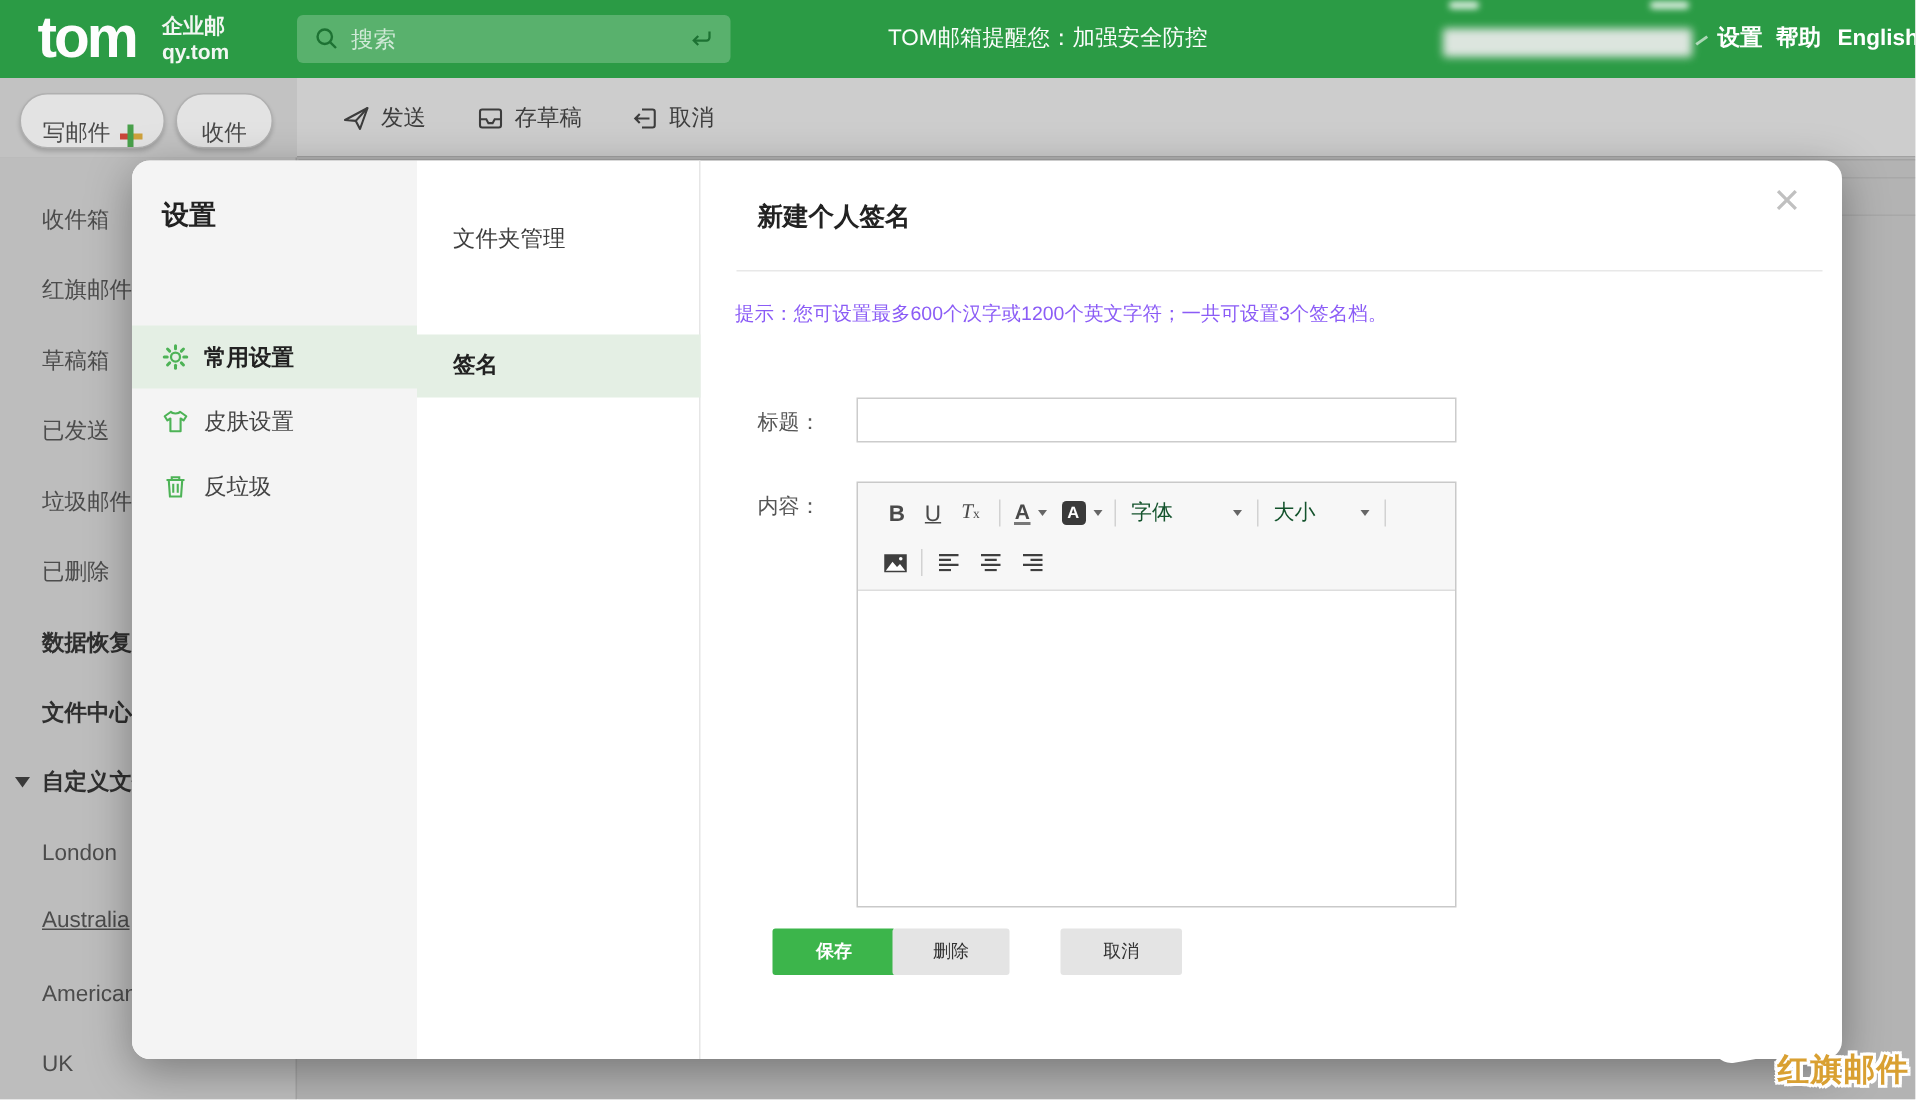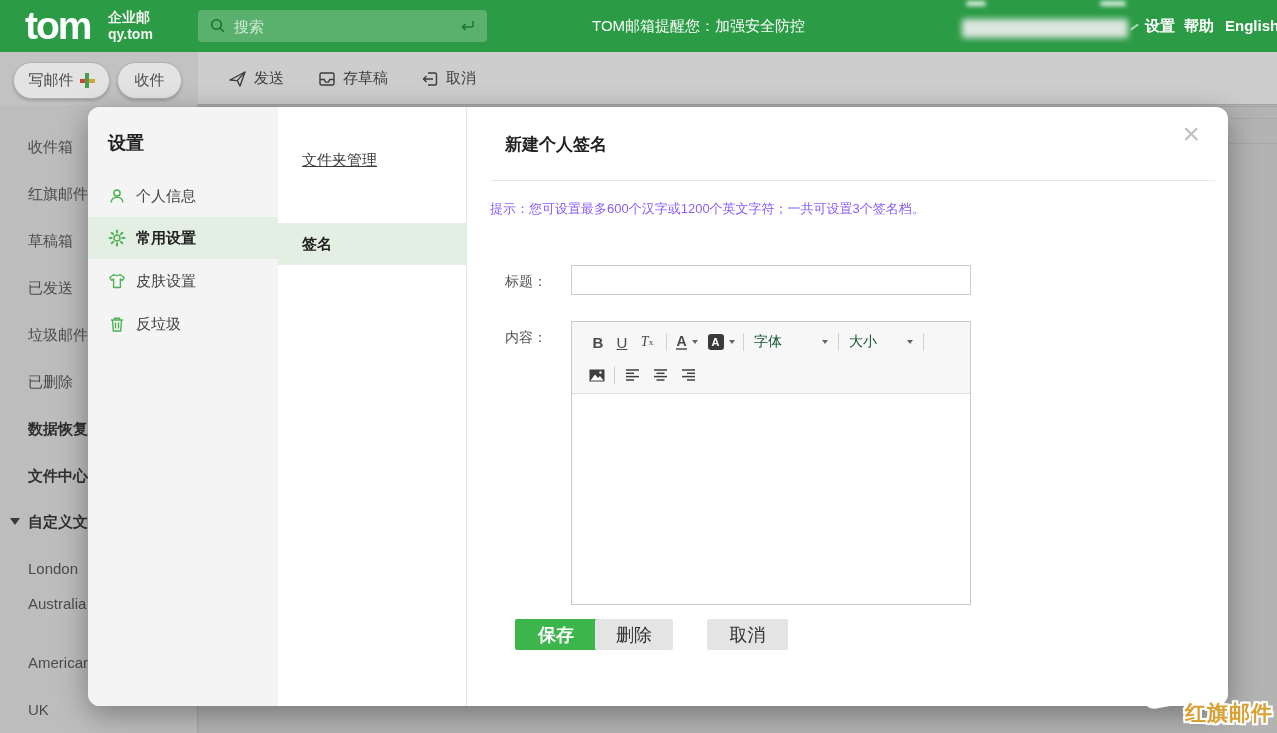--- a/index.html
+++ b/index.html
@@ -17,21 +17,21 @@
   .search-input::placeholder { color:#cfe9d6; opacity:1; }
   .notice { position:absolute; left:592px; top:0; height:52px; line-height:52px; color:#fbfdfb; font-size:15px; }
   .censor { position:absolute; left:962px; top:19px; width:166px; height:19px; background:#ececec; opacity:.92; border-radius:2px; filter:blur(3px); }
   .censor-dot { position:absolute; background:#fff; opacity:.85; border-radius:3px; filter:blur(2px); }
   .censor-tail { position:absolute; left:1130px; top:26px; width:9px; height:2px; background:rgba(255,255,255,.6); transform:rotate(-35deg); }
   .top-link { position:absolute; top:0; height:52px; line-height:52px; color:#ffffff; font-size:15px; font-weight:700; cursor:pointer; }
 
   
   .toolbar { position:absolute; left:0; top:52px; width:1277px; height:53px; background:#cdcdcd; border-bottom:1px solid #a2a2a2; }
   .toolbar-left { position:absolute; left:0; top:0; width:198px; height:53px; background:#c2c2c2; }
-  .pill { position:absolute; top:10px; height:37px; background:#e3e3e3; border:1px solid #b0b0b0; border-radius:19px; color:#4a4a4a; font-size:15px; display:flex; align-items:center; justify-content:center; gap:6px; box-shadow:0 2px 3px rgba(0,0,0,0.18); cursor:pointer; }
+  .pill { position:absolute; top:10px; height:37px; background:#e3e3e3; border:1px solid #b0b0b0; border-radius:19px; color:#4a4a4a; font-size:15px; display:flex; align-items:flex-end; justify-content:center; gap:6px; box-shadow:0 2px 3px rgba(0,0,0,0.18); cursor:pointer; }
   .plus-ic { position:relative; width:15px; height:15px; }
   .plus-ic .pv { position:absolute; left:5.5px; top:0; width:4px; height:15px; background:#49a04b; }
   .plus-ic .phl { position:absolute; left:0; top:5.5px; width:7px; height:4px; background:#c9473a; }
   .plus-ic .phr { position:absolute; right:0; top:5.5px; width:7px; height:4px; background:#cfa23c; }
   .tool-act { position:absolute; top:0; height:53px; display:flex; align-items:center; gap:6px; color:#3d3d3d; font-size:15px; cursor:pointer; }
 
   
   .sidebar { position:absolute; left:0; top:105px; width:198px; height:628px; background:#bdbdbd; border-right:1px solid #a5a5a5; }
   .side-item { position:absolute; left:28px; height:18px; line-height:18px; color:#4c4c4c; font-size:15px; white-space:nowrap; cursor:pointer; }
   .side-item.bold { color:#2f2f2f; font-weight:700; }
@@ -65,21 +65,21 @@
   .b-btn { font-weight:800; font-size:15px; width:24px; }
   .u-btn { font-size:15px; text-decoration:underline; width:24px; }
   .tx-btn { font-size:14px; font-style:italic; width:26px; font-family:"Liberation Serif",serif; }
   .tx-btn sub { font-size:9px; font-style:normal; }
   .vsep { width:1px; height:18px; background:#d2d2d2; margin:0 6px; }
   .a-under { font-size:14px; font-weight:700; border-bottom:2px solid #787878; line-height:14px; }
   .a-boxed { width:16px; height:16px; background:#3a3a3a; border-radius:3px; color:#fff; font-size:11px; font-weight:700; display:flex; align-items:center; justify-content:center; }
   .caret { width:0; height:0; border-left:3.5px solid transparent; border-right:3.5px solid transparent; border-top:4.5px solid #666; margin-left:5px; }
   .dd { display:flex; align-items:center; justify-content:space-between; color:#14532d; font-size:14px; cursor:pointer; }
   .ed-body { position:absolute; left:0; top:72px; width:398px; height:210px; background:#fff; cursor:text; }
-  .btn { position:absolute; top:512px; height:31px; border:none; font-size:18px; cursor:pointer; font-family:inherit; border-radius:2px; }
+  .btn { position:absolute; top:512px; height:31px; border:none; font-size:12px; cursor:pointer; font-family:inherit; border-radius:2px; }
   .btn-save { left:48px; width:82px; background:#3cb54b; color:#fff; font-weight:700; }
   .btn-gray { background:#e4e4e4; color:#333; }
   .btn-del { left:128px; width:78px; }
   .btn-cancel2 { left:240px; width:81px; }
 
   
   .watermark { position:absolute; right:4px; bottom:6px; z-index:20; font-size:21px; font-weight:800; color:#d9a032; letter-spacing:1px;
     text-shadow:-2px -2px 0 #fff, 2px -2px 0 #fff, -2px 2px 0 #fff, 2px 2px 0 #fff, 0 -2px 0 #fff, 0 2px 0 #fff, -2px 0 0 #fff, 2px 0 0 #fff; }
   .wm-swoosh { position:absolute; right:92px; bottom:26px; width:42px; height:13px; background:#fff; border-radius:0 0 2px 12px; transform:rotate(-10deg); z-index:19; }
 </style>
@@ -165,36 +165,29 @@
     <div class="side-item" style="top:174px;">已发送</div>
     <div class="side-item" style="top:221px;">垃圾邮件</div>
     <div class="side-item" style="top:268px;">已删除</div>
     <div class="side-item bold" style="top:315px;">数据恢复</div>
     <div class="side-item bold" style="top:362px;">文件中心</div>
     <div class="side-item bold" style="top:408px;">
       <span class="tri"></span>
       <span>自定义文件夹</span>
     </div>
     <div class="side-item" style="top:455px;">London</div>
-    <div class="side-item" style="top:490px;">Australia</div>
+    <div class="side-item" style="top:500px;text-decoration:underline;">Australia</div>
     <div class="side-item" style="top:549px;">American</div>
     <div class="side-item" style="top:596px;">UK</div>
   </div>
 
   <div class="modal">
 
     <div class="panel1">
       <div class="panel1-title">设置</div>
-      <div class="nav-item" style="top:68px;">
-        <svg class="nav-ic" viewBox="0 0 18 18">
-          <circle cx="9" cy="6" r="3.1" fill="none" stroke="#4db356" stroke-width="1.5"></circle>
-          <path d="M3.2 15.5 c0-3.4 2.7-5.3 5.8-5.3 s5.8 1.9 5.8 5.3" fill="none" stroke="#4db356" stroke-width="1.5"></path>
-        </svg>
-        <span class="nav-label">个人信息</span>
-      </div>
       <div class="nav-item active" style="top:110px;">
         <svg class="nav-ic" viewBox="0 0 18 18">
           <circle cx="9" cy="9" r="3" fill="none" stroke="#4db356" stroke-width="1.5"></circle>
           <g stroke="#4db356" stroke-width="2" stroke-linecap="round">
             <line x1="9" y1="1.5" x2="9" y2="3.5"></line>
               <line x1="9" y1="14.5" x2="9" y2="16.5"></line>
             <line x1="1.5" y1="9" x2="3.5" y2="9"></line>
               <line x1="14.5" y1="9" x2="16.5" y2="9"></line>
             <line x1="3.7" y1="3.7" x2="5.1" y2="5.1"></line>
               <line x1="12.9" y1="12.9" x2="14.3" y2="14.3"></line>
@@ -213,21 +206,21 @@
       <div class="nav-item" style="top:196px;">
         <svg class="nav-ic" viewBox="0 0 18 18">
           <path d="M3 5 H15 M6.5 5 V3.2 H11.5 V5 M4.5 5 L5.3 16 H12.7 L13.5 5" fill="none" stroke="#4db356" stroke-width="1.4"></path>
           <path d="M7.5 7.5 V13.5 M10.5 7.5 V13.5" stroke="#4db356" stroke-width="1.4"></path>
         </svg>
         <span class="nav-label">反垃圾</span>
       </div>
     </div>
 
     <div class="panel2">
-      <div class="sub-item" style="top:32px;text-decoration:underline;">文件夹管理</div>
+      <div class="sub-item" style="top:32px;">文件夹管理</div>
       <div class="sub-item active" style="top:116px;">签名</div>
     </div>
 
     <div class="content">
       <div class="content-title">新建个人签名</div>
       <div class="close-x">×</div>
       <div class="content-divider"></div>
       <div class="tip">提示：您可设置最多600个汉字或1200个英文字符；一共可设置3个签名档。</div>
 
       <div class="form-label" style="top:166px;">标题：</div>

